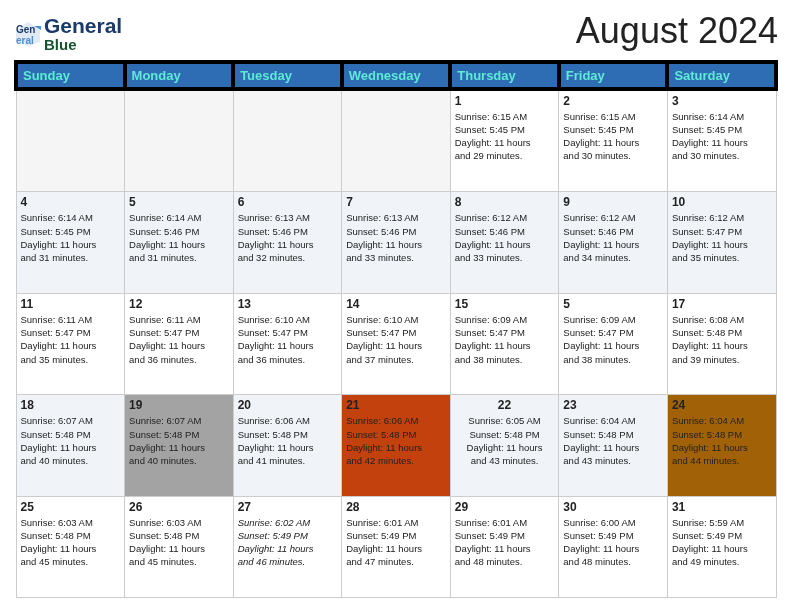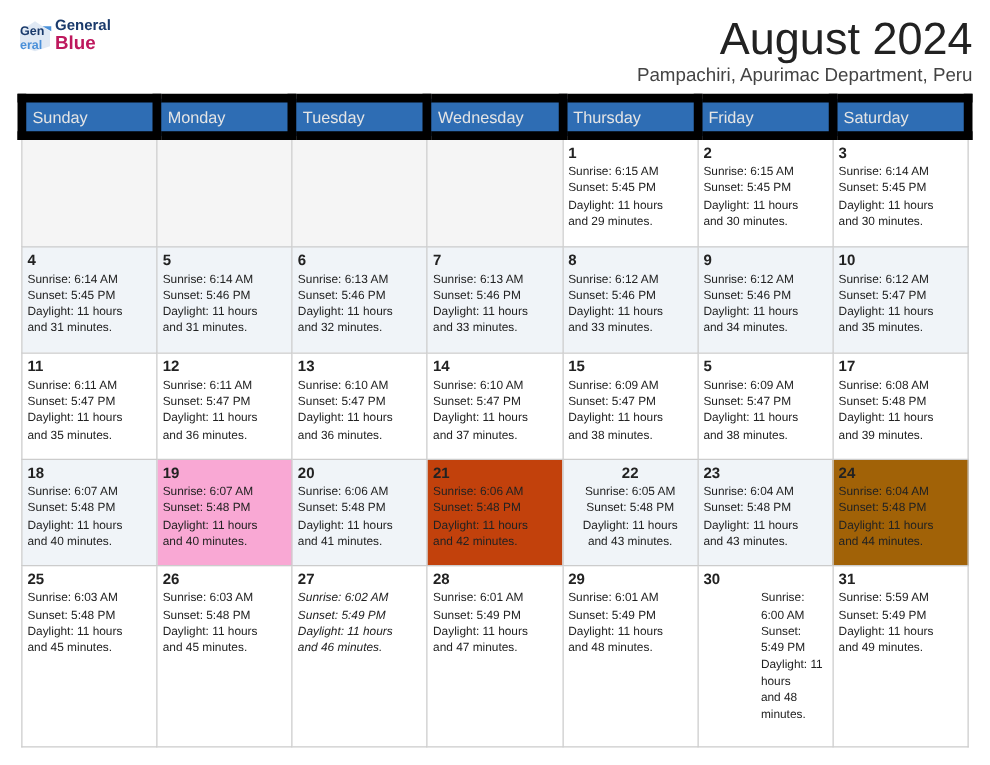--- a/index.html
+++ b/index.html
@@ -47,26 +47,26 @@
       color: #444;
     }
     .calendar {
       width: 100%;
       flex: 1;
       border-collapse: collapse;
       border: 1px solid #bbb;
     }
     .calendar th {
       background: #2e6db4;
-      color: #e5e5e5;
+      color: #5eead4;
       text-align: left;
       padding: 4px 5px;
       font-size: 13px;
-      font-weight: normal;
-      border: 7px solid #000000;
+      font-weight: bold;
+      border: 4px solid #000000;
     }
     .calendar td {
       vertical-align: top;
       border: 1px solid #ccc;
       padding: 3px 4px;
       width: calc(100% / 7);
       font-size: 10px;
       color: #222;
       background: #fff;
     }
@@ -94,27 +94,26 @@
 <div class="page">
   <div class="header">
     <div class="logo">
       <svg class="logo-icon" viewBox="0 0 28 28">
         <polygon points="14,2 26,10 26,22 14,26 2,22 2,10" fill="#2e6db4" opacity="0.15"></polygon>
         <text x="2" y="13" font-size="10" font-weight="bold" fill="#1a3a6b" font-family="Arial">Gen</text>
         <text x="2" y="24" font-size="10" font-weight="bold" fill="#4a90d9" font-family="Arial">eral</text>
         <polygon points="20,6 27,10 27,6" fill="#4a90d9"></polygon>
       </svg>
       <div>
-        <div style="font-size:12px;font-weight:bold;color:#1a3a6b;line-height:1.1;">General</div>
-        <div style="font-size:15px;font-weight:bold;color:#be185d;line-height:1.1;">Blue</div>
+        <div style="font-size:21px;font-weight:bold;color:#1a3a6b;line-height:1.1;">General</div>
+        <div style="font-size:15px;font-weight:bold;color:#14532d;line-height:1.1;">Blue</div>
       </div>
     </div>
     <div class="title-block">
       <div class="main-title">August 2024</div>
-      <div class="subtitle">Pampachiri, Apurimac Department, Peru</div>
     </div>
   </div>
 
   <table class="calendar">
     <thead>
       <tr>
       <th>Sunday</th>
           <th>Monday</th>
           <th>Tuesday</th>
           <th>Wednesday</th>
@@ -254,21 +253,21 @@
           </td>
         </tr>
         <tr style="background: rgb(240, 244, 248);">
           <td style="background: rgb(240, 244, 248);">
             <div class="day-number">18</div>
             <div class="day-info" style="white-space: pre-line;">Sunrise: 6:07 AM
 Sunset: 5:48 PM
 Daylight: 11 hours
 and 40 minutes.</div>
           </td>
-          <td style="background: #f9a8d4;">
+          <td style="background: #a3a3a3;">
             <div class="day-number">19</div>
             <div class="day-info" style="white-space: pre-line;">Sunrise: 6:07 AM
 Sunset: 5:48 PM
 Daylight: 11 hours
 and 40 minutes.</div>
           </td>
           <td style="background: rgb(240, 244, 248);">
             <div class="day-number">20</div>
             <div class="day-info" style="white-space: pre-line;">Sunrise: 6:06 AM
 Sunset: 5:48 PM
@@ -335,21 +334,21 @@
           </td>
           <td>
             <div class="day-number">29</div>
             <div class="day-info" style="white-space: pre-line;">Sunrise: 6:01 AM
 Sunset: 5:49 PM
 Daylight: 11 hours
 and 48 minutes.</div>
           </td>
           <td>
             <div class="day-number">30</div>
-            <div class="day-info" style="white-space: pre-line; margin-left: 46px;">Sunrise: 6:00 AM
+            <div class="day-info" style="white-space: pre-line;">Sunrise: 6:00 AM
 Sunset: 5:49 PM
 Daylight: 11 hours
 and 48 minutes.</div>
           </td>
           <td>
             <div class="day-number">31</div>
             <div class="day-info" style="white-space: pre-line;">Sunrise: 5:59 AM
 Sunset: 5:49 PM
 Daylight: 11 hours
 and 49 minutes.</div>

